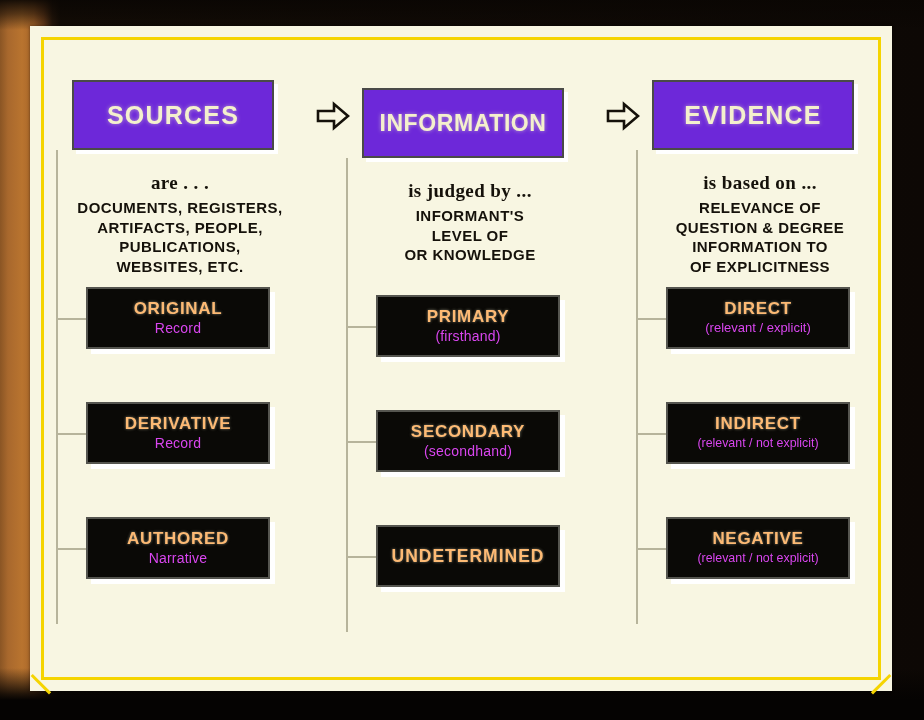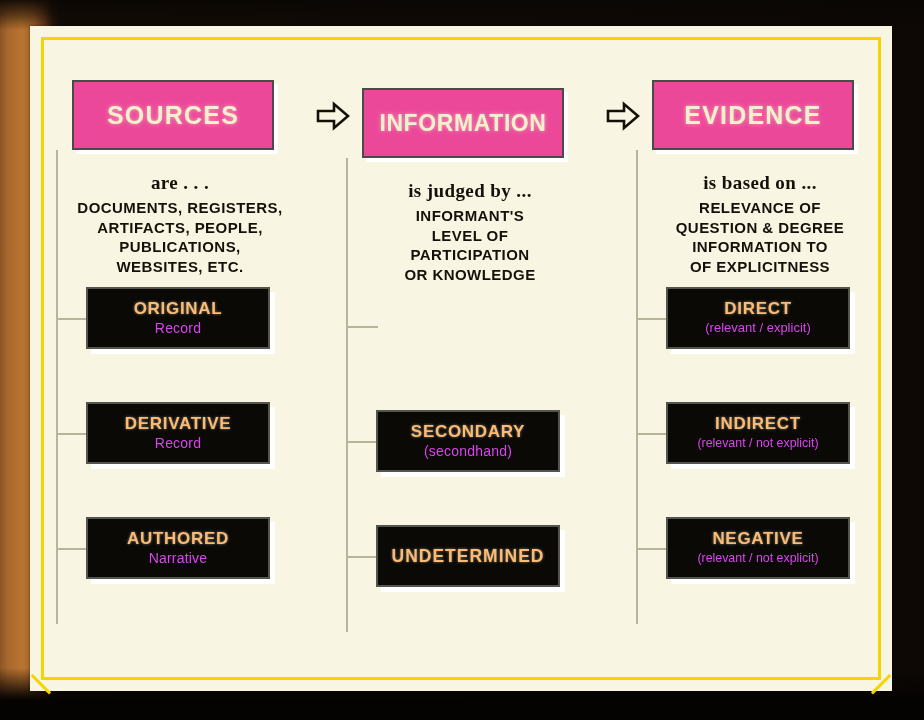--- a/index.html
+++ b/index.html
@@ -67,21 +67,21 @@
   .column { position: absolute; top: 0; width: 290px; height: 665px; }
   .column.c0 { left: 4px;   }
   .column.c1 { left: 294px; margin-top: 8px; }
   .column.c2 { left: 584px; }
 
   
   .header-box {
     position: absolute;
     top: 54px; left: 38px;
     width: 202px; height: 70px;
-    background: #ec4899;
+    background: #6d28d9;
     border: 2px solid #4a4a48;
     box-shadow: 4px 4px 0 #ffffff;
     display: flex; align-items: center; justify-content: center;
   }
   .header-box .htxt {
     color: #f4f0cd;
     font-size: 25px;
     font-weight: bold;
     letter-spacing: 1.2px;
     text-shadow: 0 0 4px rgba(244,240,205,.55);
@@ -234,31 +234,34 @@
 
       <div class="column c1">
         <div class="header-box">
           <span class="htxt">INFORMATION</span>
         </div>
 
         <div class="desc">
           <div class="lead">is judged by ...</div>
           <div class="line">INFORMANT'S</div>
           <div class="line">LEVEL  OF</div>
-          <div class="line">PARTICIPATION</div>
           <div class="line">OR  KNOWLEDGE</div>
         </div>
 
         <div class="tree">
           <div class="vstem"></div>
           <div class="stub s0"></div>
           <div class="stub s1"></div>
           <div class="stub s2"></div>
         </div>
 
+        <div class="item-box b0">
+          <span class="t1">PRIMARY</span>
+          <span class="t2">(firsthand)</span>
+        </div>
         <div class="item-box b1">
           <span class="t1">SECONDARY</span>
           <span class="t2">(secondhand)</span>
         </div>
         <div class="item-box b2 single">
           <span class="t1">UNDETERMINED</span>
           <span class="t2"></span>
         </div>
       </div>
 

